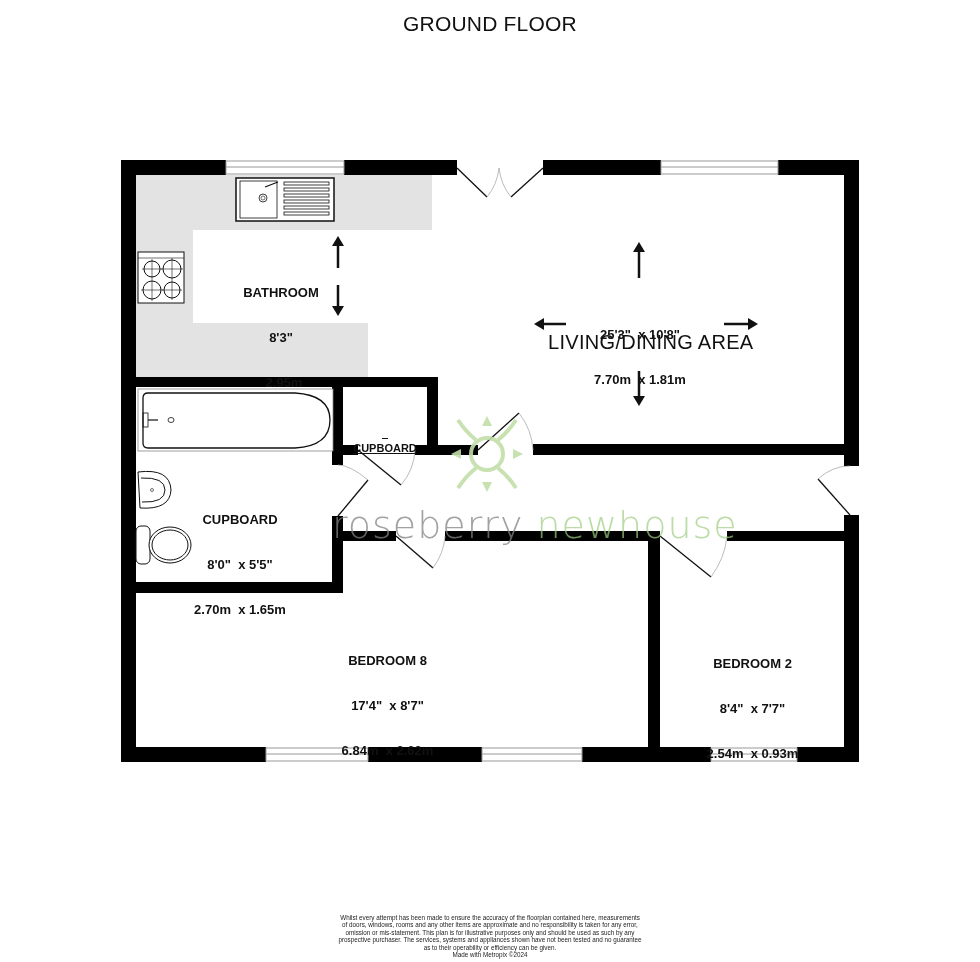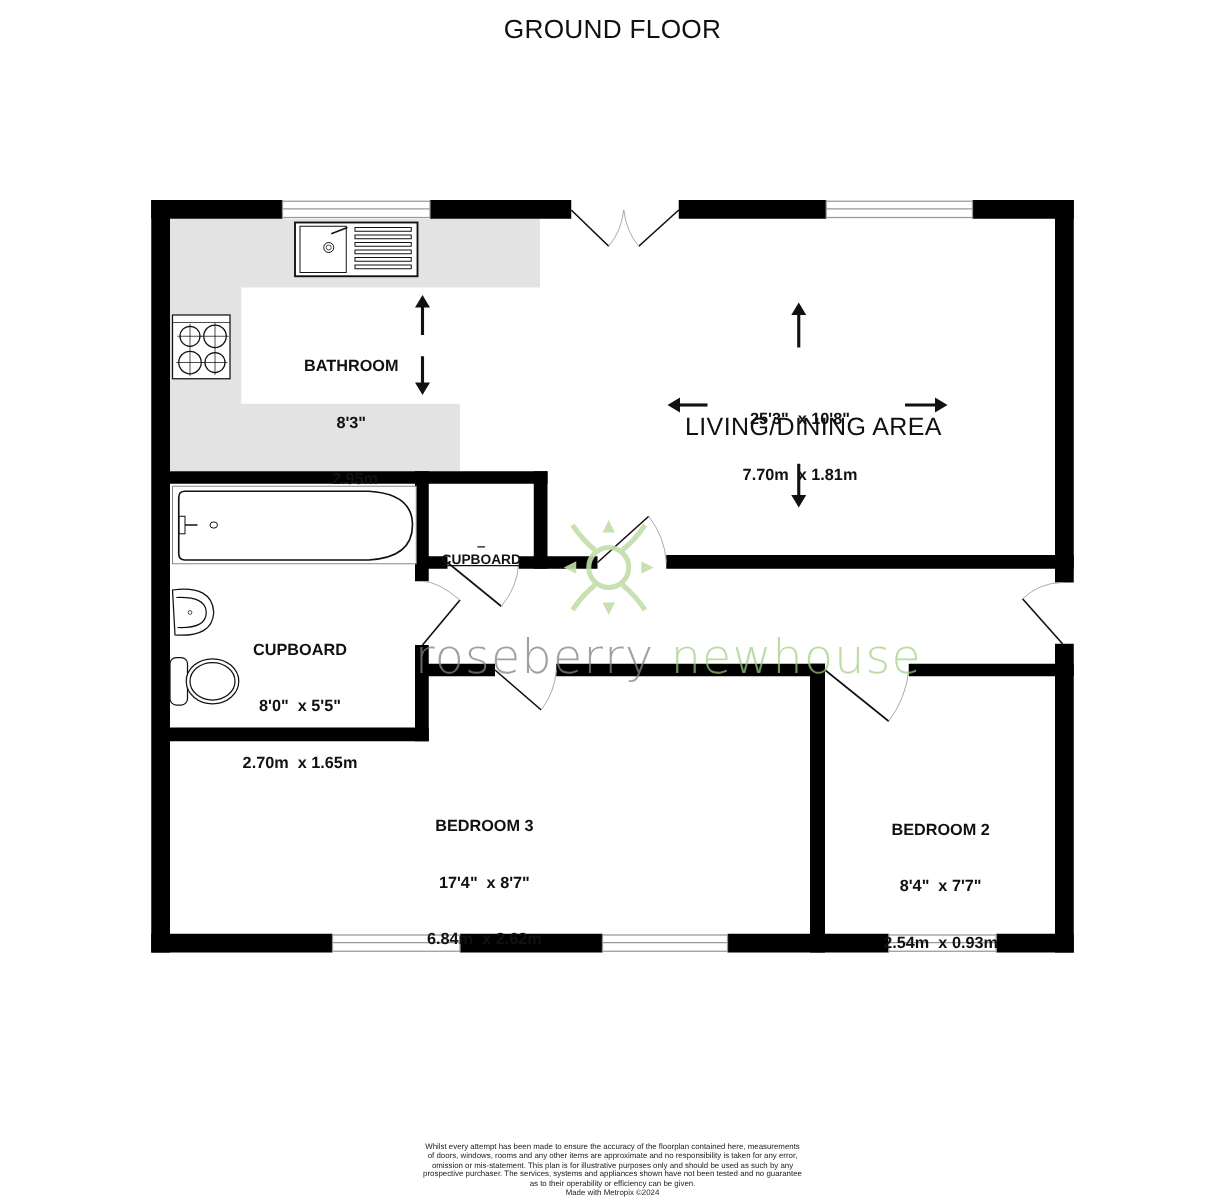--- a/index.html
+++ b/index.html
@@ -210,21 +210,21 @@
   <span>CUPBOARD</span>
 </div>
 
 <div class="label" style="left:185px; top:482px; width:110px;">
   <span>CUPBOARD</span>
   <span>8'0"  x 5'5"</span>
   <span>2.70m  x 1.65m</span>
 </div>
 
 <div class="label" style="left:330px; top:623px; width:115px;">
-  <span>BEDROOM 3</span>
+  <span>BEDROOM 8</span>
   <span>17'4"  x 8'7"</span>
   <span>6.84m  x 2.62m</span>
 </div>
 
 <div class="label" style="left:695px; top:626px; width:115px;">
   <span>BEDROOM 2</span>
   <span>8'4"  x 7'7"</span>
   <span>2.54m  x 0.93m</span>
 </div>
 

